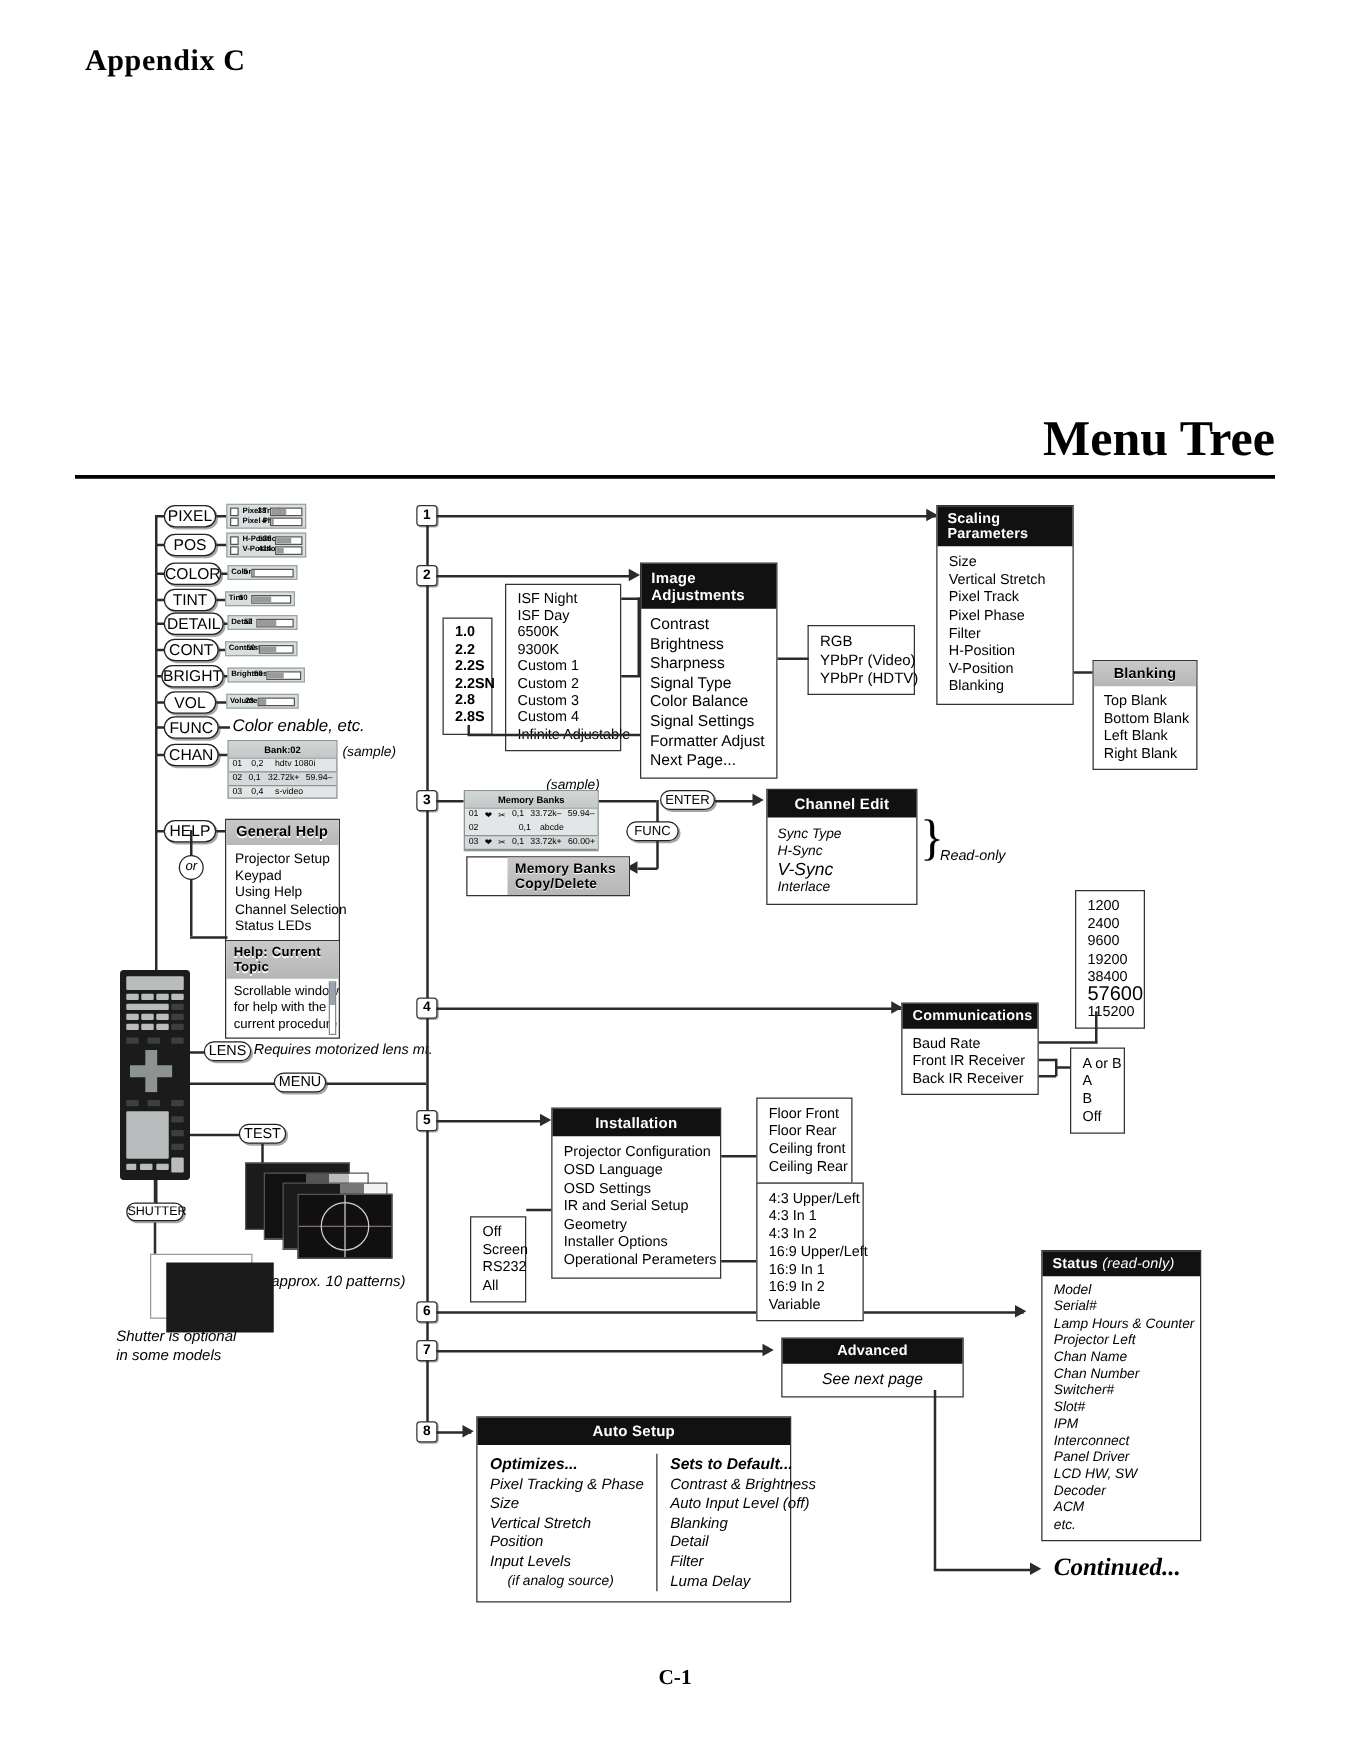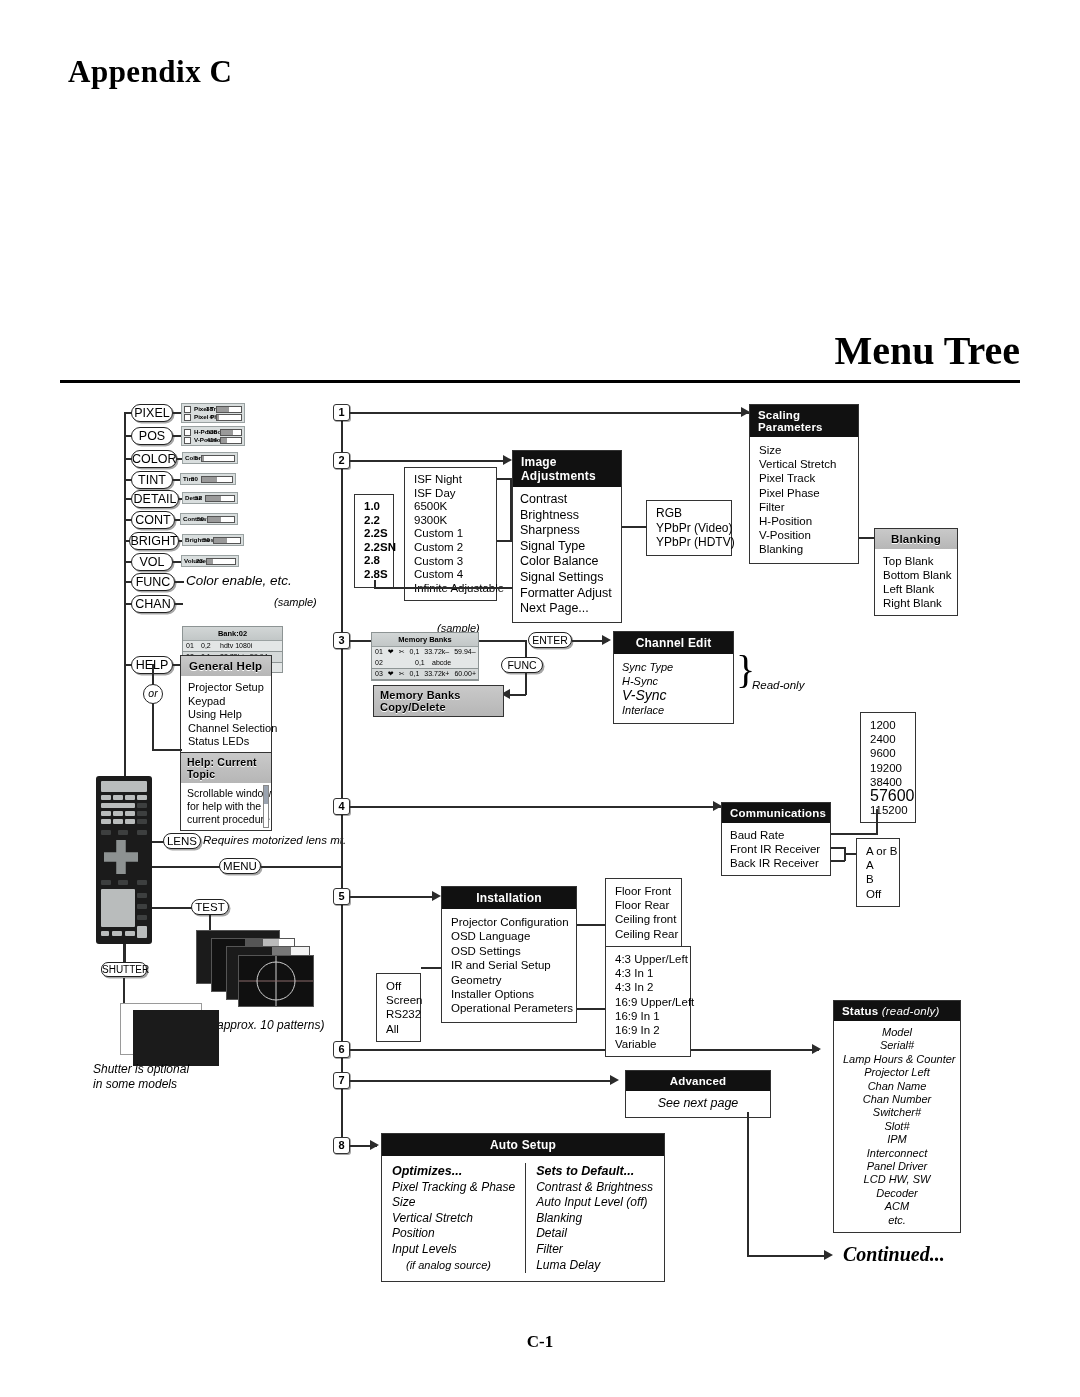--- a/index.html
+++ b/index.html
@@ -5,22 +5,22 @@
   * { box-sizing: border-box; margin: 0; padding: 0; }
   body {
     width: 1080px; height: 1397px; background: #fff;
     font-family: "Liberation Sans", sans-serif; color: #000;
     position: relative; overflow: hidden;
   }
   .abs { position: absolute; }
 
   
   #appendix-title {
-    left: 68px; top: 54px; font-family: "Liberation Serif", serif;
-    font-size: 31px; font-weight: bold; letter-spacing: .5px;
+    left: 68px; top: 36px; font-family: "Liberation Serif", serif;
+    font-size: 24px; font-weight: bold; letter-spacing: .5px;
   }
   #menu-tree-title {
     right: 60px; top: 327px; font-family: "Liberation Serif", serif;
     font-size: 40px; font-weight: bold;
   }
   #title-rule { left: 60px; top: 380px; width: 960px; height: 3px; background: #000; }
   #page-number {
     left: 0; top: 1332px; width: 1080px; text-align: center;
     font-family: "Liberation Serif", serif; font-size: 17px; font-weight: bold;
   }
@@ -246,21 +246,21 @@
 </div>
 
 <div class="abs key" style="left:131px; top:573px; width:44px;">FUNC</div>
 <div class="abs ln lnh" style="left:124px; top:581px; width:8px;"></div>
 <div class="abs ln lnh" style="left:175px; top:581px; width:9px;"></div>
 <div class="abs ital" style="left:186px; top:573px; font-size:13.5px;">Color enable, etc.</div>
 
 <div class="abs key" style="left:131px; top:595px; width:44px;">CHAN</div>
 <div class="abs ln lnh" style="left:124px; top:603px; width:8px;"></div>
 <div class="abs ln lnh" style="left:175px; top:603px; width:8px;"></div>
-<div class="abs minitab" style="left:182px; top:626px; width:101px;">
+<div class="abs minitab" style="left:182px; top:592px; width:88px;">
   <div class="th">Bank:02</div>
   <div class="tr">
       <span style="width:10px">01</span>
       <span style="width:14px">0,2</span>
       <span>hdtv 1080i</span>
     </div>
   <div class="tr hl">
       <span style="width:10px">02</span>
       <span style="width:14px">0,1</span>
       <span>32.72k+</span>
@@ -510,21 +510,21 @@
 <div class="abs ln lnh" style="left:572px; top:640px; width:36px;"></div>
 <div class="arrow-r" style="left:602px; top:635px;"></div>
 
 <div class="abs ln lnv" style="left:525px; top:640px; height:26px;"></div>
 <div class="abs key" style="left:501px; top:657px; width:42px; font-size:10.5px;">FUNC</div>
 <div class="abs ln lnv" style="left:525px; top:672px; height:23px;"></div>
 <div class="abs ln lnh" style="left:510px; top:694px; width:16px;"></div>
 <div class="abs" style="left:501px; top:689px; width:0;height:0;border-top:5px solid transparent;border-bottom:5px solid transparent;border-right:9px solid #2b2b2b;"></div>
 
 <div class="abs panel" style="left:373px; top:685px; width:131px;">
-  <div class="panel-hd grey left" style="font-size:11px;padding:3px 6px;">Memory Banks Copy/Delete</div>
+  <div class="panel-hd grey left" style="font-size:11px;padding:3px 6px;margin-left:32px;">Memory Banks Copy/Delete</div>
 </div>
 
 <div class="abs panel" style="left:613px; top:631px; width:121px;">
   <div class="panel-hd" style="font-size:12px;">Channel Edit</div>
   <div class="panel-bd" style="padding:6px 8px; display:flex; gap:6px;">
     <div style="width:52px;">
       <div class="ital" style="font-size:11px;line-height:14.2px">Sync Type</div>
       <div class="ital" style="font-size:11px;line-height:14.2px">H-Sync</div>
       <div class="ital" style="font-size:14px;line-height:14.2px">V-Sync</div>
       <div class="ital" style="font-size:11px;line-height:14.2px">Interlace</div>
@@ -606,21 +606,21 @@
   <div style="font-size:11.5px;line-height:14.2px">RS232</div>
   <div style="font-size:11.5px;line-height:14.2px">All</div>
 </div>
 <div class="abs ln lnh" style="left:421px; top:967px; width:20px;"></div>
 
 <div class="abs panel" style="left:833px; top:1000px; width:128px;">
   <div class="panel-hd left" style="font-size:11.5px;">
     <span>Status</span>
     <span class="ital" style="font-weight:normal">(read-only)</span>
   </div>
-  <div class="panel-bd" style="padding:5px 9px;text-align:center;">
+  <div class="panel-bd" style="padding:5px 9px;">
     <div class="ital" style="font-size:11px;line-height:13.4px">Model</div>
     <div class="ital" style="font-size:11px;line-height:13.4px">Serial#</div>
     <div class="ital" style="font-size:11px;line-height:13.4px">Lamp Hours &amp; Counter</div>
     <div class="ital" style="font-size:11px;line-height:13.4px">Projector Left</div>
     <div class="ital" style="font-size:11px;line-height:13.4px">Chan Name</div>
     <div class="ital" style="font-size:11px;line-height:13.4px">Chan Number</div>
     <div class="ital" style="font-size:11px;line-height:13.4px">Switcher#</div>
     <div class="ital" style="font-size:11px;line-height:13.4px">Slot#</div>
     <div class="ital" style="font-size:11px;line-height:13.4px">IPM</div>
     <div class="ital" style="font-size:11px;line-height:13.4px">Interconnect</div>
@@ -637,21 +637,21 @@
   <div class="panel-bd" style="padding:5px 8px; text-align:center;">
     <div class="ital" style="font-size:12.5px;">See next page</div>
   </div>
 </div>
 
 <div class="abs ln lnv" style="left:747px; top:1112px; height:144px;"></div>
 <div class="abs ln lnh" style="left:747px; top:1255px; width:82px;"></div>
 <div class="arrow-r" style="left:824px; top:1250px;"></div>
 <div class="abs ital bold" style="left:843px; top:1243px; font-size:20px; font-family:'Liberation Serif',serif;">Continued...</div>
 
-<div class="abs panel" style="left:381px; top:1133px; width:284px;">
+<div class="abs panel" style="left:381px; top:1133px; width:252px;">
   <div class="panel-hd" style="font-size:12px;">Auto Setup</div>
   <div class="panel-bd" style="padding:7px 0 8px 0; display:flex;">
     <div style="flex:1; padding:0 10px; border-right:1.5px solid #333;">
       <div class="ital bold" style="font-size:12.5px;line-height:16.6px">Optimizes...</div>
       <div class="ital" style="font-size:12px;line-height:15.6px">Pixel Tracking &amp; Phase</div>
       <div class="ital" style="font-size:12px;line-height:15.6px">Size</div>
       <div class="ital" style="font-size:12px;line-height:15.6px">Vertical Stretch</div>
       <div class="ital" style="font-size:12px;line-height:15.6px">Position</div>
       <div class="ital" style="font-size:12px;line-height:15.6px">Input Levels</div>
       <div class="ital" style="font-size:11px;line-height:15.6px; padding-left:14px;">(if analog source)</div>

